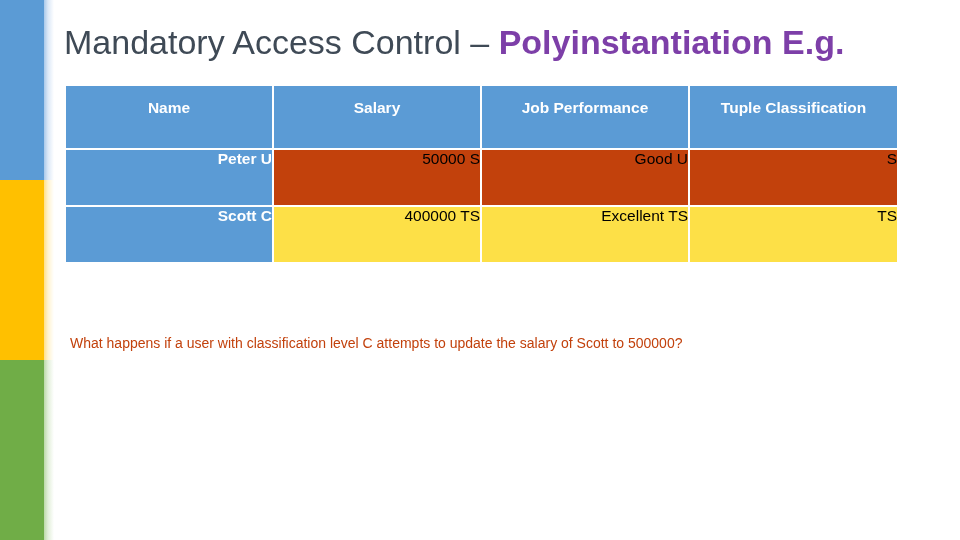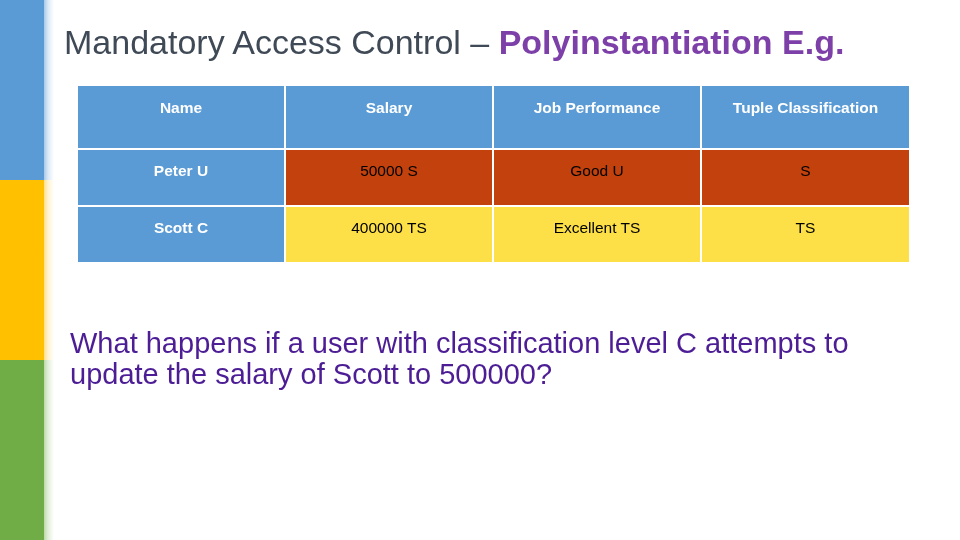--- a/index.html
+++ b/index.html
@@ -59,21 +59,21 @@
     font-weight: normal;
   }
   #title-accent {
     color: #7d3fa8;
     font-weight: bold;
   }
 
   
   #data-table {
     position: absolute;
-    left: 76px;
+    left: 64px;
     top: 84px;
     width: 833px;
     border-collapse: separate;
     border-spacing: 2px;
     table-layout: fixed;
   }
   #data-table td {
     padding: 0;
     vertical-align: top;
     text-align: center;
@@ -107,35 +107,35 @@
   
   .data-cell {
     color: #000000;
     font-weight: normal;
   }
   .row-1 .data-cell { background: #c2410c; height: 55px; }
   .row-2 .data-cell { background: #e9edf5; height: 53px; }
   .row-3 .data-cell { background: #fde047; height: 55px; }
 
   .cell-inner {
-    padding-top: 12px;
+    text-align: right;
   }
   .hdr-inner {
     padding-top: 6px;
   }
 
   
   #question-text {
     position: absolute;
     left: 70px;
     top: 328px;
     width: 862px;
-    font-size: 29px;
+    font-size: 14px;
     line-height: 31px;
-    color: #4c1d95;
+    color: #c2410c;
   }
 </style>
 </head>
 <body>
 
 <div id="sidebar-bands">
   <div class="band" id="band-blue"></div>
   <div class="band-fade" id="band-blue-fade"></div>
   <div class="band" id="band-yellow"></div>
   <div class="band-fade" id="band-yellow-fade"></div>

